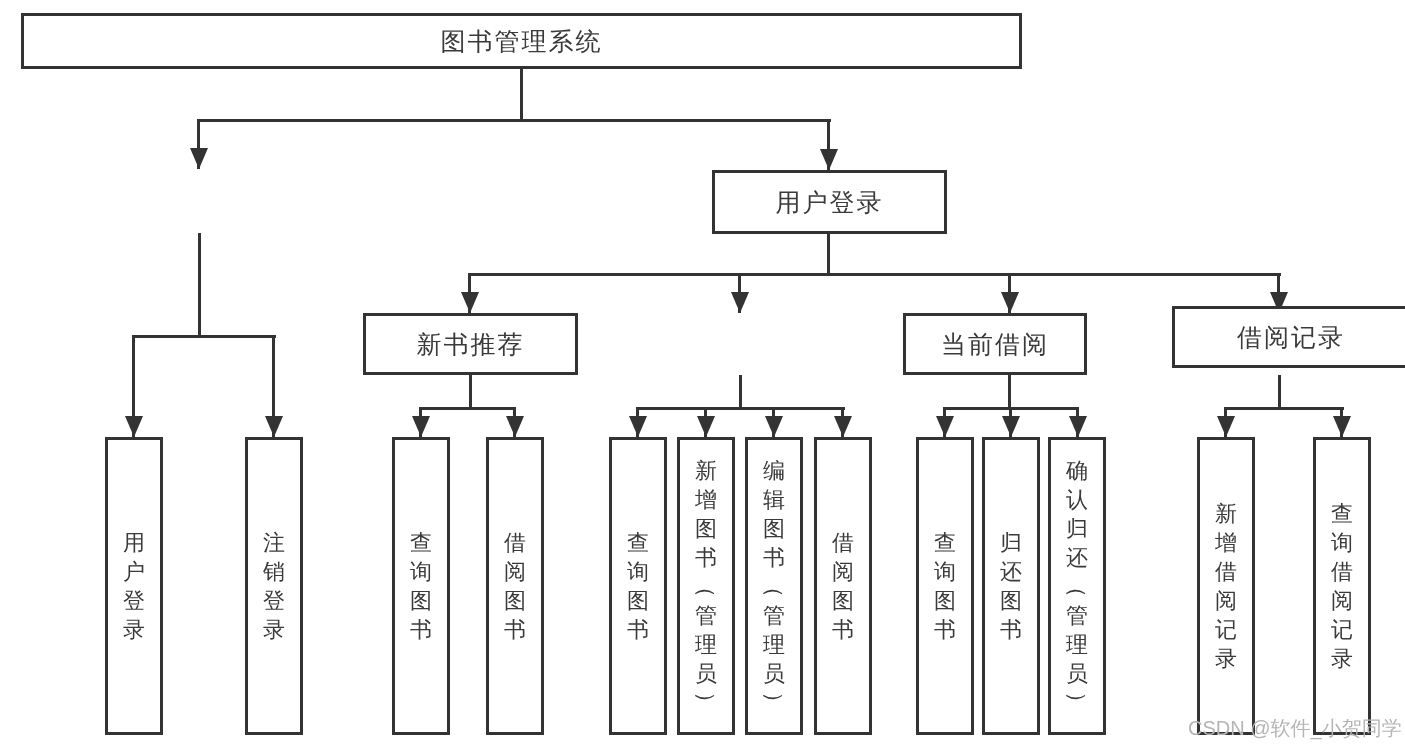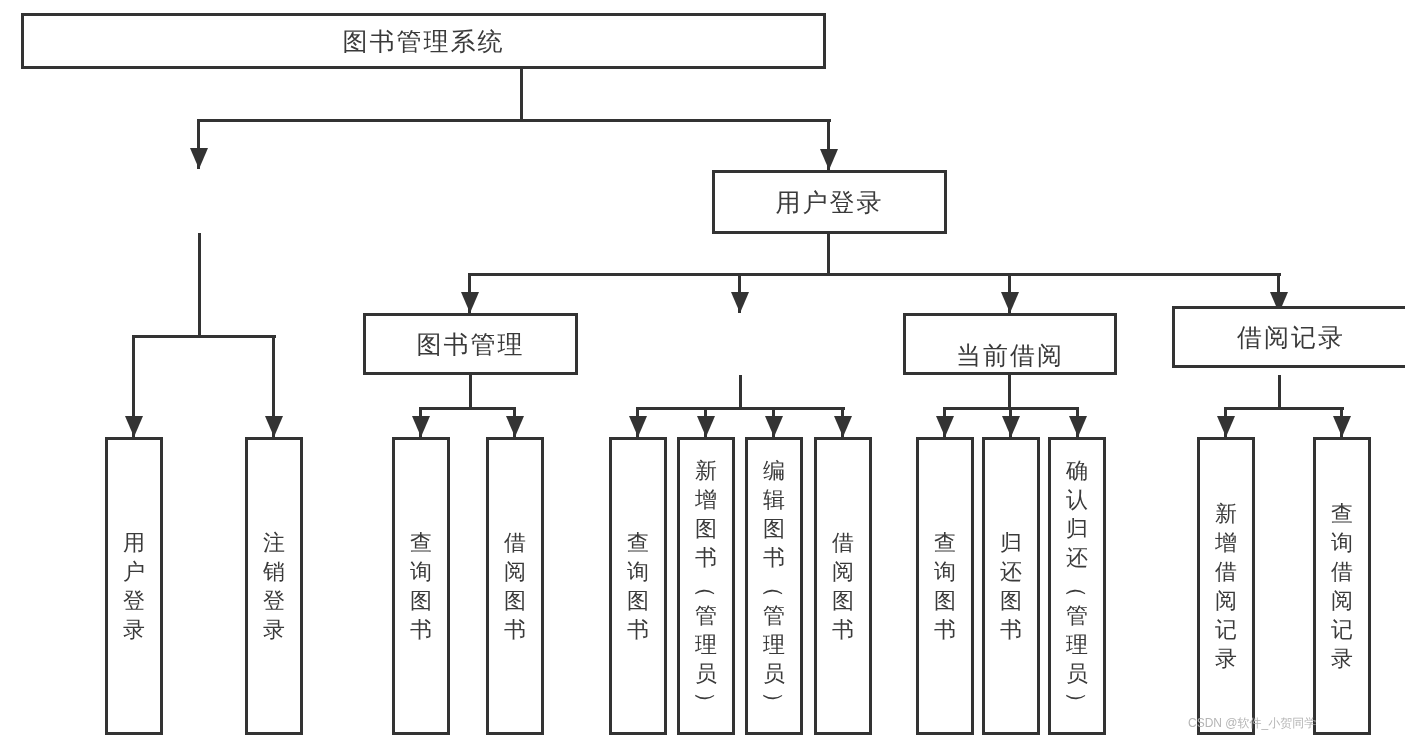--- a/index.html
+++ b/index.html
@@ -50,32 +50,32 @@
     position:absolute; left:50%; bottom:0;
     transform:translateX(-50%);
     width:0;height:0;
     border-left:9px solid transparent;
     border-right:9px solid transparent;
     border-top:21px solid var(--line);
   }
   .watermark{
     position:absolute;
     left:1188px; top:715px;
-    font-size:12px;
+    font-size:20px;
     color:var(--wm);
     white-space:nowrap;
     z-index:5;
   }
 </style>
 </head>
 <body>
 
 <div class="canvas">
 
-  <div class="box" style="left:21px;top:13px;width:805px;height:56px;">
+  <div class="box" style="left:21px;top:13px;width:1001px;height:56px;">
     <span class="hlabel">图书管理系统</span>
   </div>
 
   <div class="vline" style="left:520px;top:69px;height:53px;"></div>
   <div class="hline" style="left:197px;top:119px;width:634px;"></div>
   <div class="arrow" style="left:197px;top:119px;height:50px;"></div>
   <div class="arrow" style="left:827px;top:119px;height:51px;"></div>
 
   <div class="box" style="left:712px;top:170px;width:235px;height:64px;">
     <span class="hlabel">用户登录</span>
@@ -87,23 +87,23 @@
   <div class="arrow" style="left:272px;top:335px;height:102px;"></div>
 
   <div class="vline" style="left:827px;top:234px;height:42px;"></div>
   <div class="hline" style="left:468px;top:273px;width:813px;"></div>
   <div class="arrow" style="left:468px;top:273px;height:40px;"></div>
   <div class="arrow" style="left:738px;top:273px;height:40px;"></div>
   <div class="arrow" style="left:1008px;top:273px;height:40px;"></div>
   <div class="arrow" style="left:1277px;top:273px;height:40px;"></div>
 
   <div class="box" style="left:363px;top:313px;width:215px;height:62px;">
-    <span class="hlabel">图书管理</span>
-  </div>
-  <div class="box" style="left:903px;top:313px;width:214px;height:62px;align-items:flex-end;">
+    <span class="hlabel">新书推荐</span>
+  </div>
+  <div class="box" style="left:903px;top:313px;width:184px;height:62px;">
     <span class="hlabel">当前借阅</span>
   </div>
   <div class="box" style="left:1172px;top:306px;width:238px;height:62px;">
     <span class="hlabel">借阅记录</span>
   </div>
 
   <div class="vline" style="left:469px;top:375px;height:35px;"></div>
   <div class="hline" style="left:419px;top:407px;width:97px;"></div>
   <div class="arrow" style="left:419px;top:407px;height:30px;"></div>
   <div class="arrow" style="left:513px;top:407px;height:30px;"></div>

